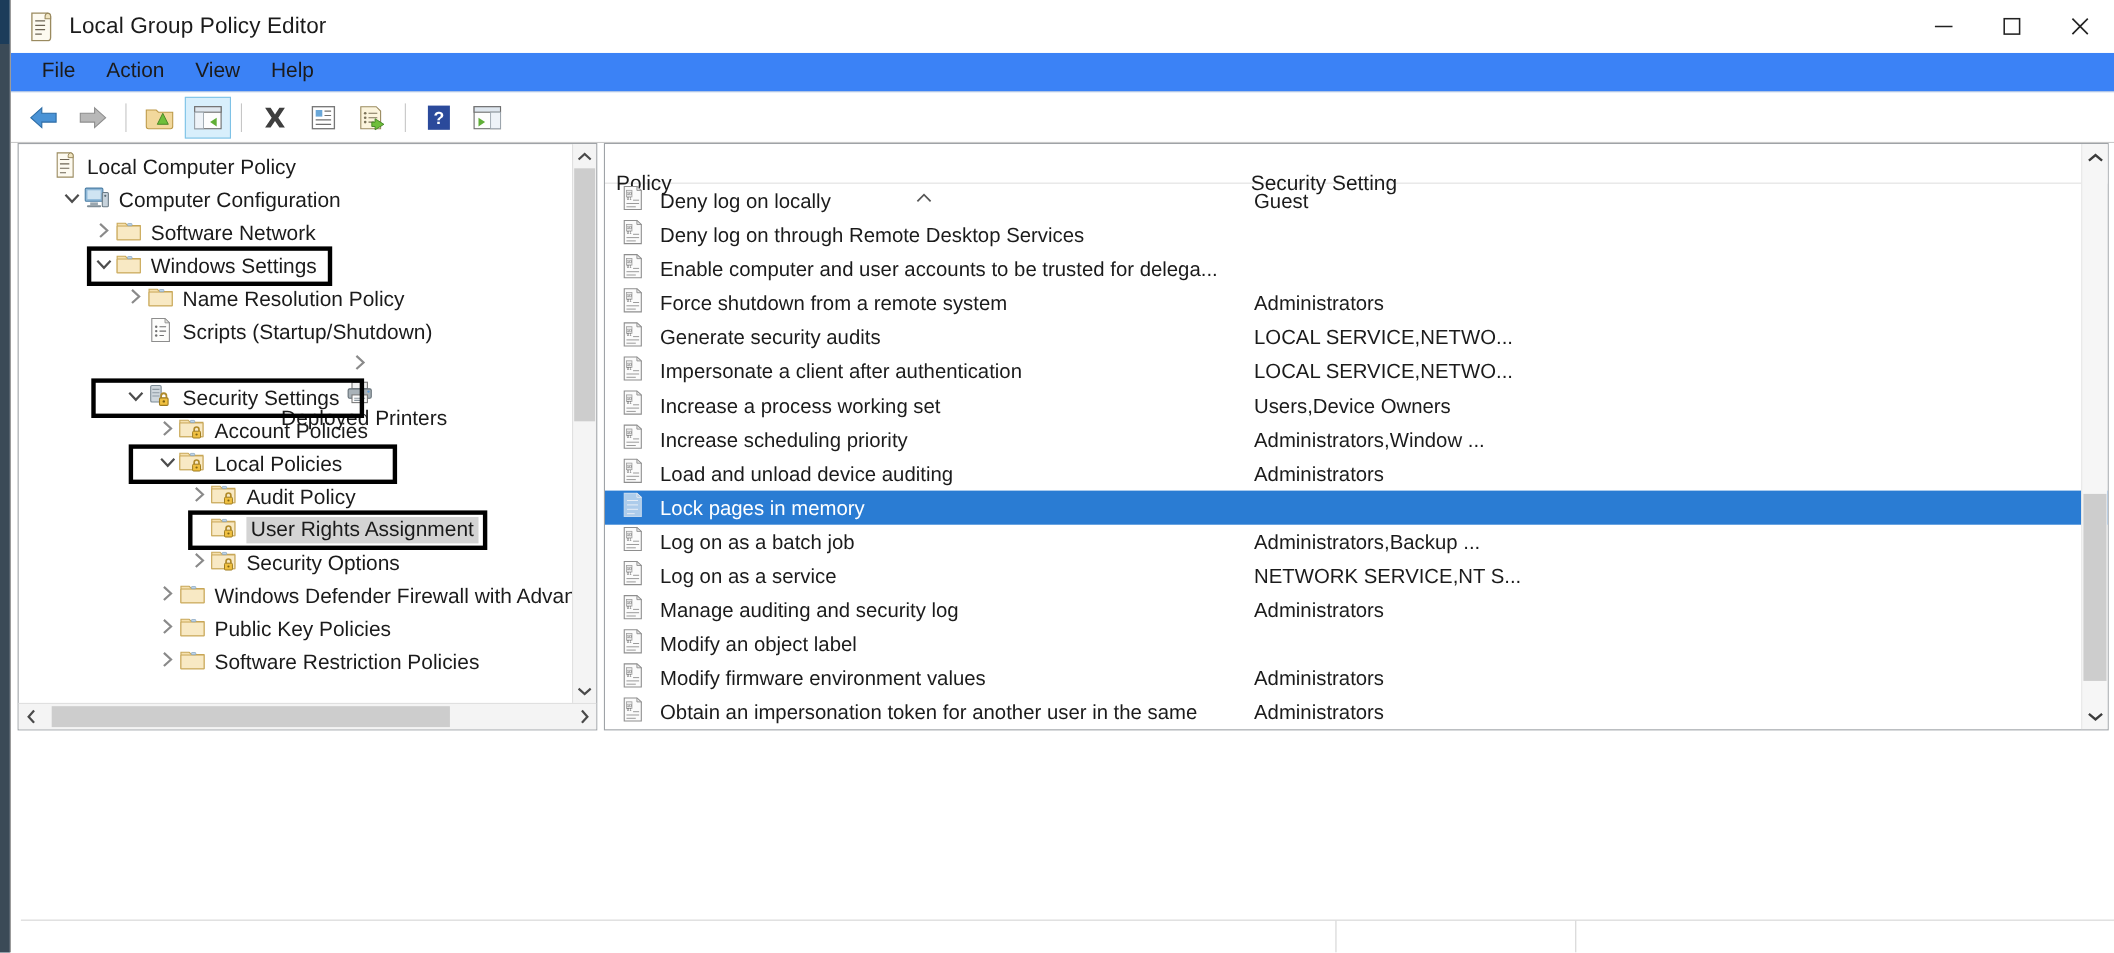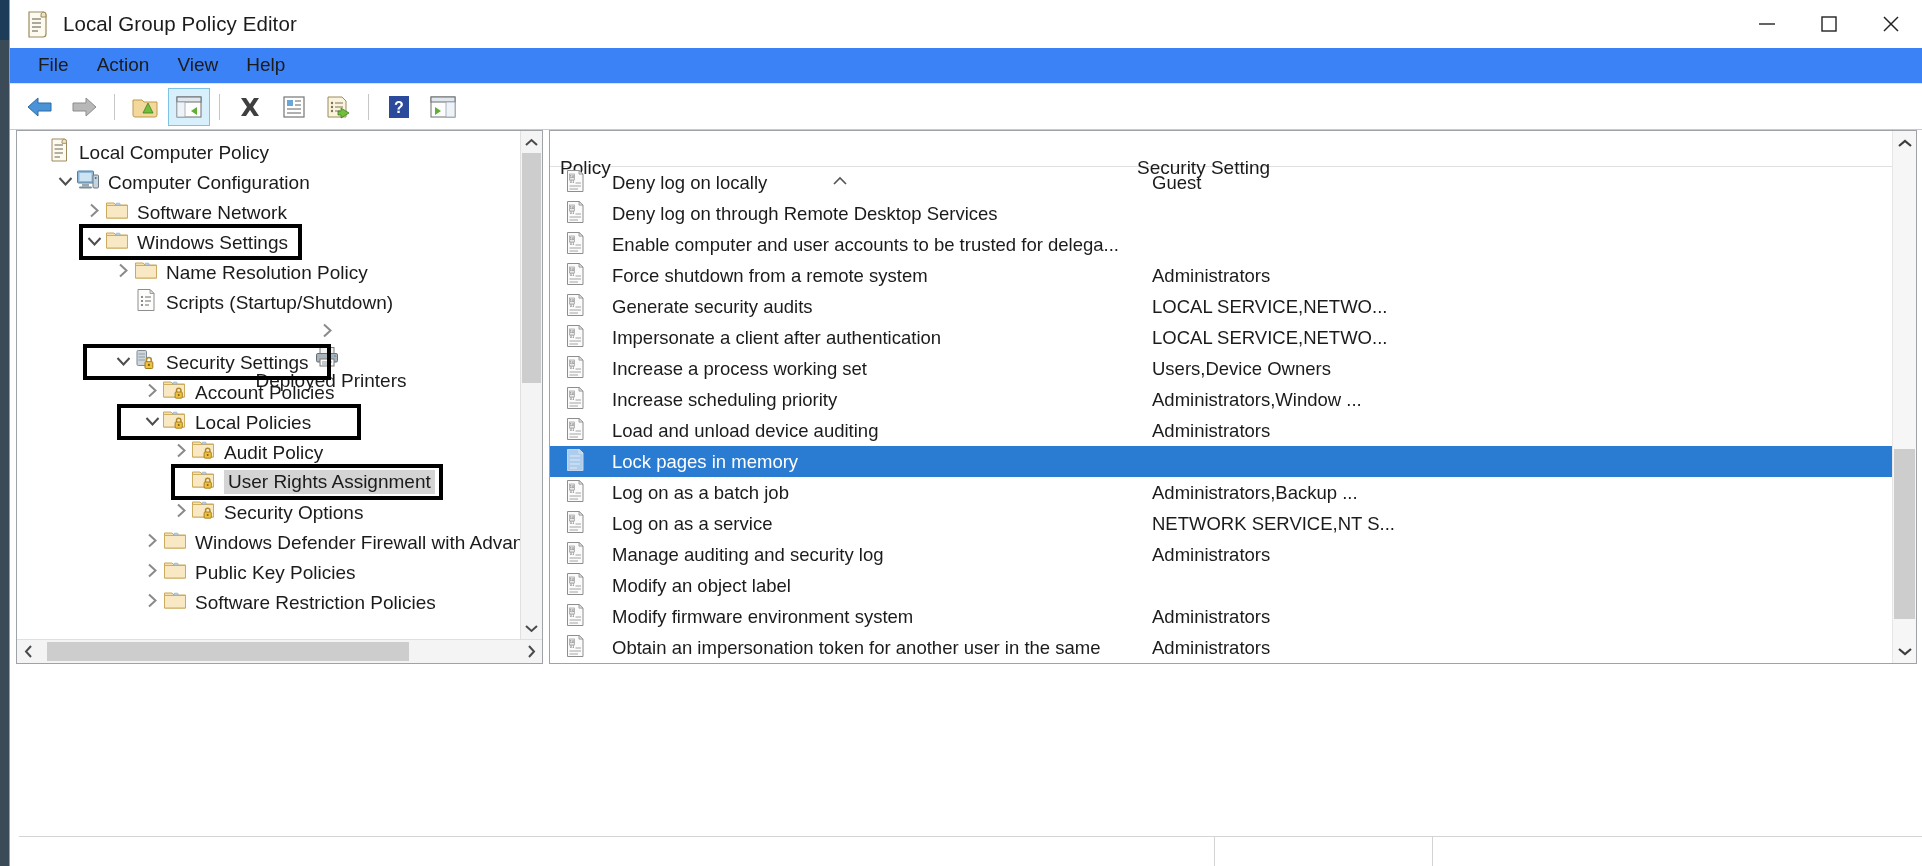--- a/index.html
+++ b/index.html
@@ -265,21 +265,21 @@
   .row.selected { background: #2a7cd3; }
   .row .p-icon {
     width: 26px; height: 26px;
     margin-left: 12px;
     flex: none;
     display: flex; align-items: center; justify-content: center;
   }
   .row .p-name {
     font-size: 18.5px;
     color: #1b1b1b;
-    margin-left: 24px;
+    margin-left: 12px;
     width: 540px;
     overflow: hidden;
   }
   .row .p-set {
     font-size: 18.5px;
     color: #1b1b1b;
     width: 300px;
     overflow: hidden;
   }
   .row.selected .p-name, .row.selected .p-set { color: #ffffff; }
@@ -1046,21 +1046,21 @@
         <rect x="5.5" y="5" width="5" height="6" fill="#e9e9e9" stroke="#9c9c9c" stroke-width=".7"></rect>
         <text x="8" y="9.4" font-family="Liberation Sans, sans-serif" font-size="4" fill="#555" text-anchor="middle">10</text>
         <text x="8" y="13.6" font-family="Liberation Sans, sans-serif" font-size="4" fill="#555" text-anchor="middle">01</text>
         <g stroke="#9a9a9a" stroke-width=".9">
           <line x1="11.5" y1="14" x2="17" y2="14"></line>
                         <line x1="5.5" y1="17" x2="17" y2="17"></line>
                         <line x1="5.5" y1="20" x2="14" y2="20"></line>
         </g>
                     </svg></span>
                 </span>
-                <span class="p-name">Modify firmware environment system</span>
+                <span class="p-name">Modify firmware environment values</span>
                 <span class="p-set">Administrators</span>
               </div>
               <div class="row">
                 <span class="p-icon">
                   <span style="display: block;"><svg width="22" height="24" viewBox="0 0 22 24">
         <path d="M3.5 1.5 h11.5 l4 3.6 v17.4 h-15.5 z" fill="#fbfbfb" stroke="#8e8e8e" stroke-width="1"></path>
         <path d="M15 1.5 l4 3.6 h-4 z" fill="#e6e6e6" stroke="#8e8e8e" stroke-width=".8"></path>
         <rect x="5.5" y="5" width="5" height="6" fill="#e9e9e9" stroke="#9c9c9c" stroke-width=".7"></rect>
         <text x="8" y="9.4" font-family="Liberation Sans, sans-serif" font-size="4" fill="#555" text-anchor="middle">10</text>
         <text x="8" y="13.6" font-family="Liberation Sans, sans-serif" font-size="4" fill="#555" text-anchor="middle">01</text>

